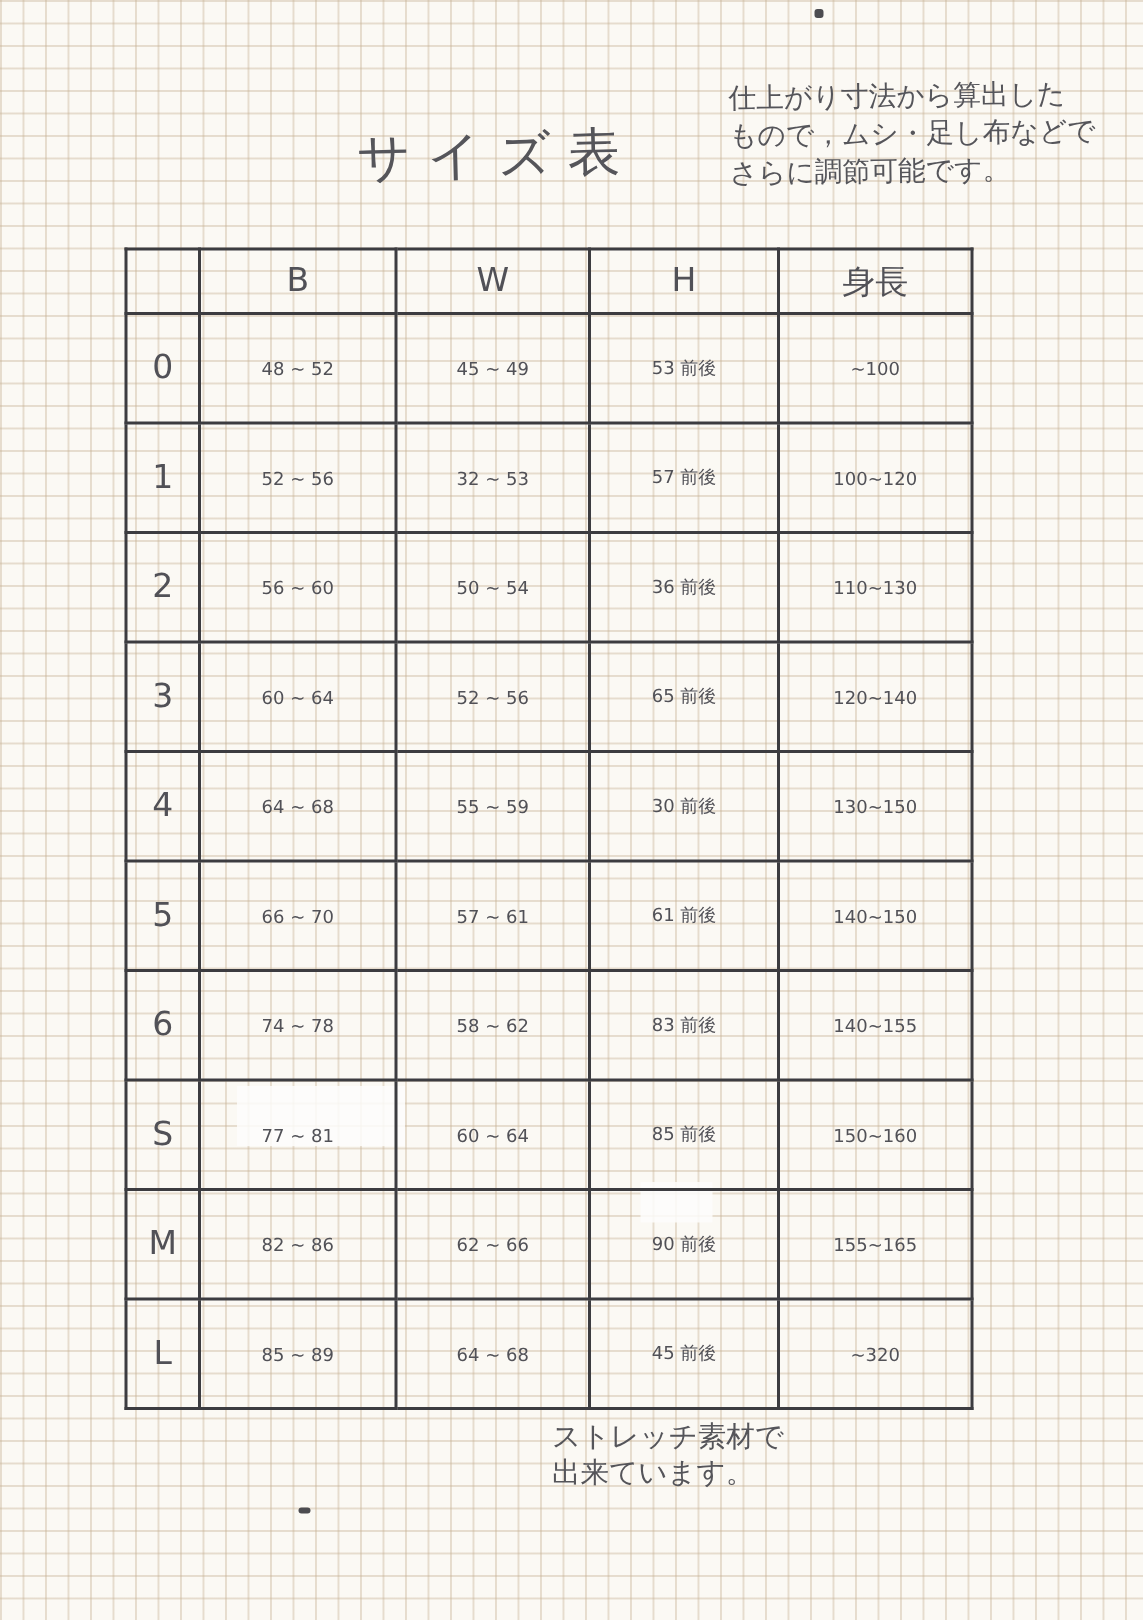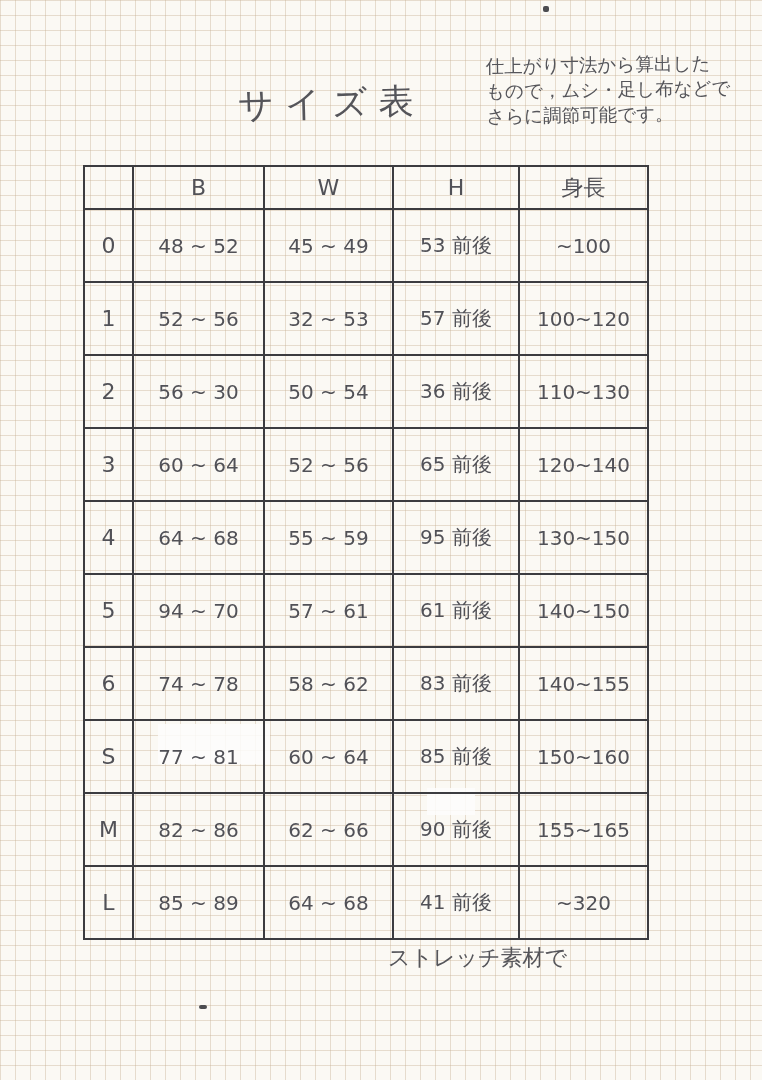--- a/index.html
+++ b/index.html
@@ -21,34 +21,34 @@
     transform:rotate(-1.5deg);
     white-space:nowrap;
   }
   .note-top{
     position:absolute;left:486px;top:52px;
     font-size:18.5px;line-height:25px;
     transform:rotate(-0.8deg);
     white-space:nowrap;
   }
   .note-bottom{
-    position:absolute;left:388px;top:946px;
-    font-size:22px;line-height:24px;
+    position:absolute;left:368px;top:946px;
+    font-size:19px;line-height:24px;
     white-space:nowrap;
   }
   .size-table{
     position:absolute;left:83px;top:165px;
     border-collapse:collapse;table-layout:fixed;
     background:transparent;
   }
   .size-table th,.size-table td{
     border:2px solid #3c3c40;
     text-align:center;vertical-align:middle;
     font-weight:normal;
-    font-size:20px;
+    font-size:12px;
     color:#515157;
     padding:0;
     white-space:nowrap;
   }
   .size-table thead th{height:41px;font-size:22px;}
   .size-table tbody td{height:71px;}
   .size-table td.c-size{font-size:22px;}
   .patch{position:absolute;background:#fdfdfb;opacity:.85;}
   .patch-1{left:158px;top:724px;width:112px;height:40px;}
   .patch-2{left:427px;top:788px;width:48px;height:27px;}
@@ -101,42 +101,42 @@
       </tr>
       <tr>
         <td class="c-size">1</td>
         <td>52 ~ 56</td>
         <td>32 ~ 53</td>
         <td>57 前後</td>
         <td>100~120</td>
       </tr>
       <tr>
         <td class="c-size">2</td>
-        <td>56 ~ 30</td>
+        <td>56 ~ 60</td>
         <td>50 ~ 54</td>
         <td>36 前後</td>
         <td>110~130</td>
       </tr>
       <tr>
         <td class="c-size">3</td>
         <td>60 ~ 64</td>
         <td>52 ~ 56</td>
         <td>65 前後</td>
         <td>120~140</td>
       </tr>
       <tr>
         <td class="c-size">4</td>
         <td>64 ~ 68</td>
         <td>55 ~ 59</td>
-        <td>95 前後</td>
+        <td>30 前後</td>
         <td>130~150</td>
       </tr>
       <tr>
         <td class="c-size">5</td>
-        <td>94 ~ 70</td>
+        <td>66 ~ 70</td>
         <td>57 ~ 61</td>
         <td>61 前後</td>
         <td>140~150</td>
       </tr>
       <tr>
         <td class="c-size">6</td>
         <td>74 ~ 78</td>
         <td>58 ~ 62</td>
         <td>83 前後</td>
         <td>140~155</td>
@@ -152,23 +152,24 @@
         <td class="c-size">M</td>
         <td>82 ~ 86</td>
         <td>62 ~ 66</td>
         <td>90 前後</td>
         <td>155~165</td>
       </tr>
       <tr>
         <td class="c-size">L</td>
         <td>85 ~ 89</td>
         <td>64 ~ 68</td>
-        <td>41 前後</td>
+        <td>45 前後</td>
         <td>~320</td>
       </tr>
     </tbody>
   </table>
 
   <div class="note-bottom">
     <div>ストレッチ素材で</div>
+    <div>出来ています。</div>
   </div>
 
 </div>
 
 </body></html>

